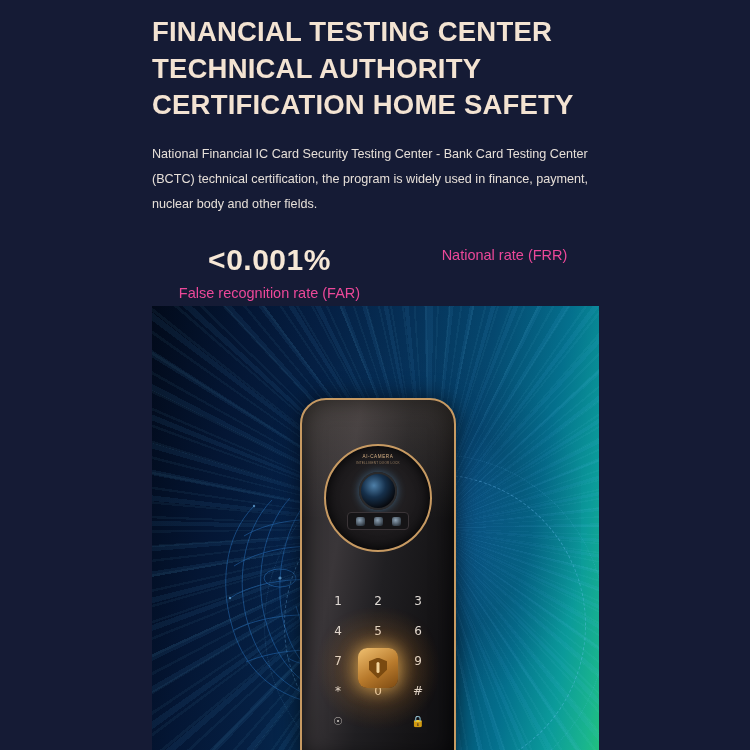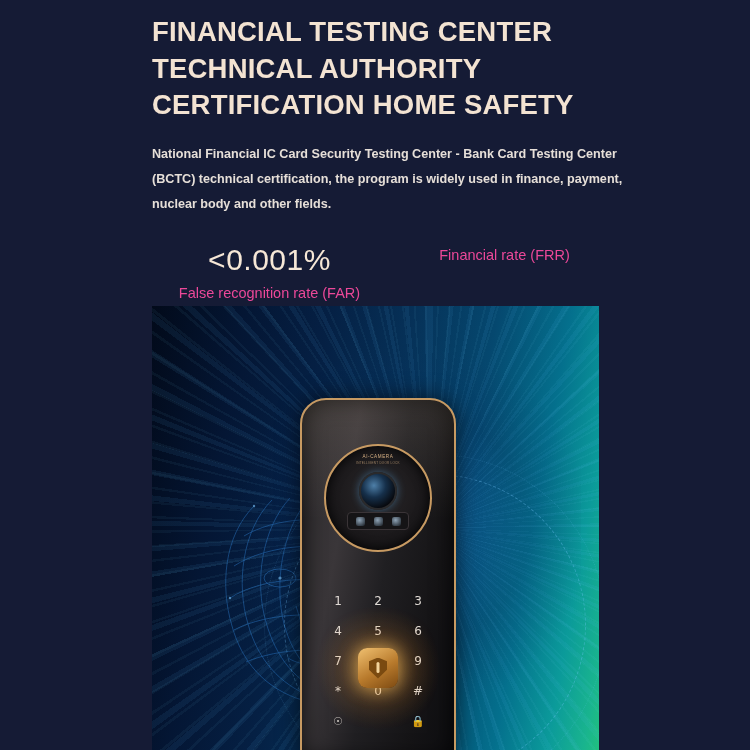--- a/index.html
+++ b/index.html
@@ -33,36 +33,36 @@
     line-height: 1.33;
     font-weight: bold;
     letter-spacing: 0.2px;
   }
   .body-copy {
     margin: 0;
     padding: 18px 120px 0 152px;
     color: #e6dfd8;
     font-size: 12.6px;
     line-height: 2.0;
-    font-weight: bold;
+    font-weight: normal;
   }
   .stats {
     display: flex;
     padding: 24px 0 0 0;
     margin: 0 0 0 152px;
     width: 470px;
   }
   .stat {
     flex: 1 1 50%;
     text-align: center;
   }
   .stat-value {
     color: #f6e7d6;
     font-size: 30px;
-    font-weight: normal;
+    font-weight: bold;
     letter-spacing: 0.5px;
     line-height: 1.25;
   }
   .stat-label {
     color: #ec4899;
     font-size: 14.5px;
     line-height: 1.7;
     padding-top: 2px;
   }
 
@@ -277,21 +277,21 @@
   <div class="content">
     <h1 class="headline">FINANCIAL TESTING CENTER TECHNICAL AUTHORITY CERTIFICATION HOME SAFETY</h1>
     <p class="body-copy">National Financial IC Card Security Testing Center - Bank Card Testing Center (BCTC) technical certification, the program is widely used in finance, payment, nuclear body and other fields.</p>
 
     <div class="stats">
       <div class="stat">
         <div class="stat-value">&lt;0.001%</div>
         <div class="stat-label">False recognition rate (FAR)</div>
       </div>
       <div class="stat">
-        <div class="stat-label">Financial rate (FRR)</div>
+        <div class="stat-label">National rate (FRR)</div>
       </div>
     </div>
   </div>
 
   <div class="photo">
     <div class="bg-grad"></div>
     <div class="rays"></div>
     <div class="rays2"></div>
     <div class="glow-center"></div>
     <div class="circ-ring ring-a"></div>

